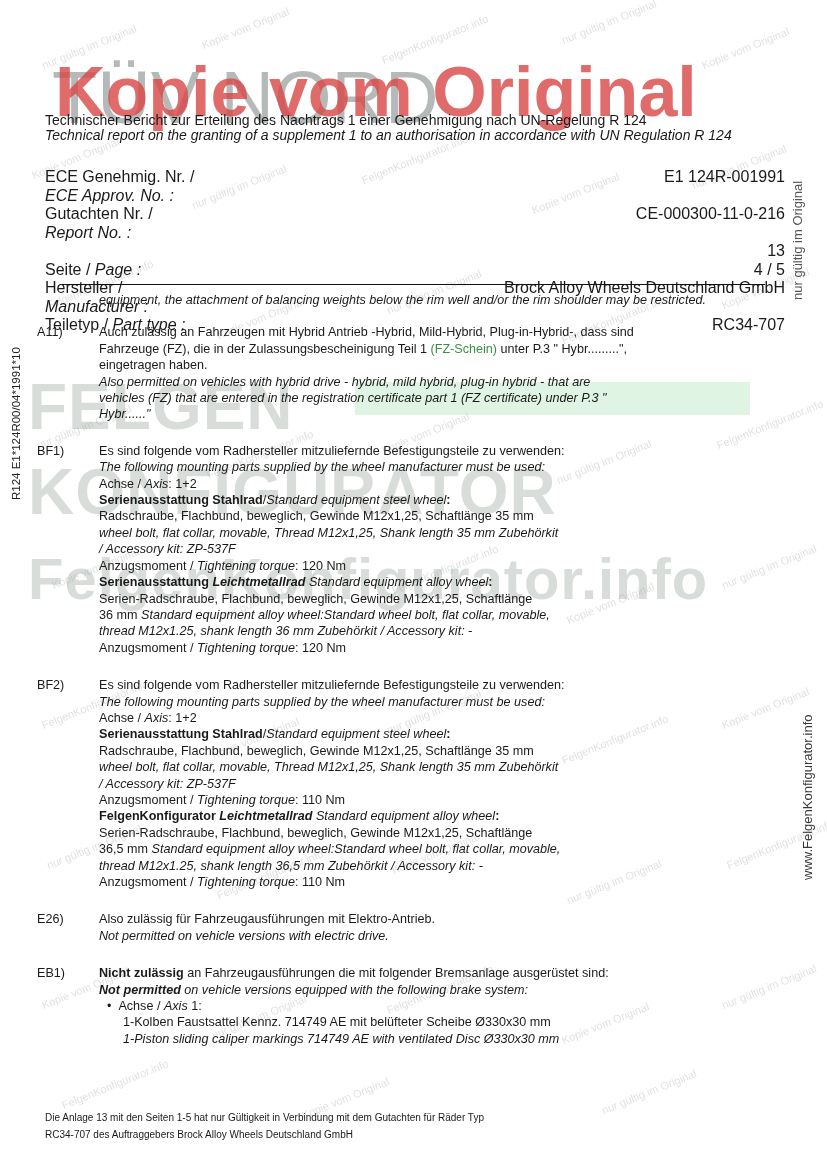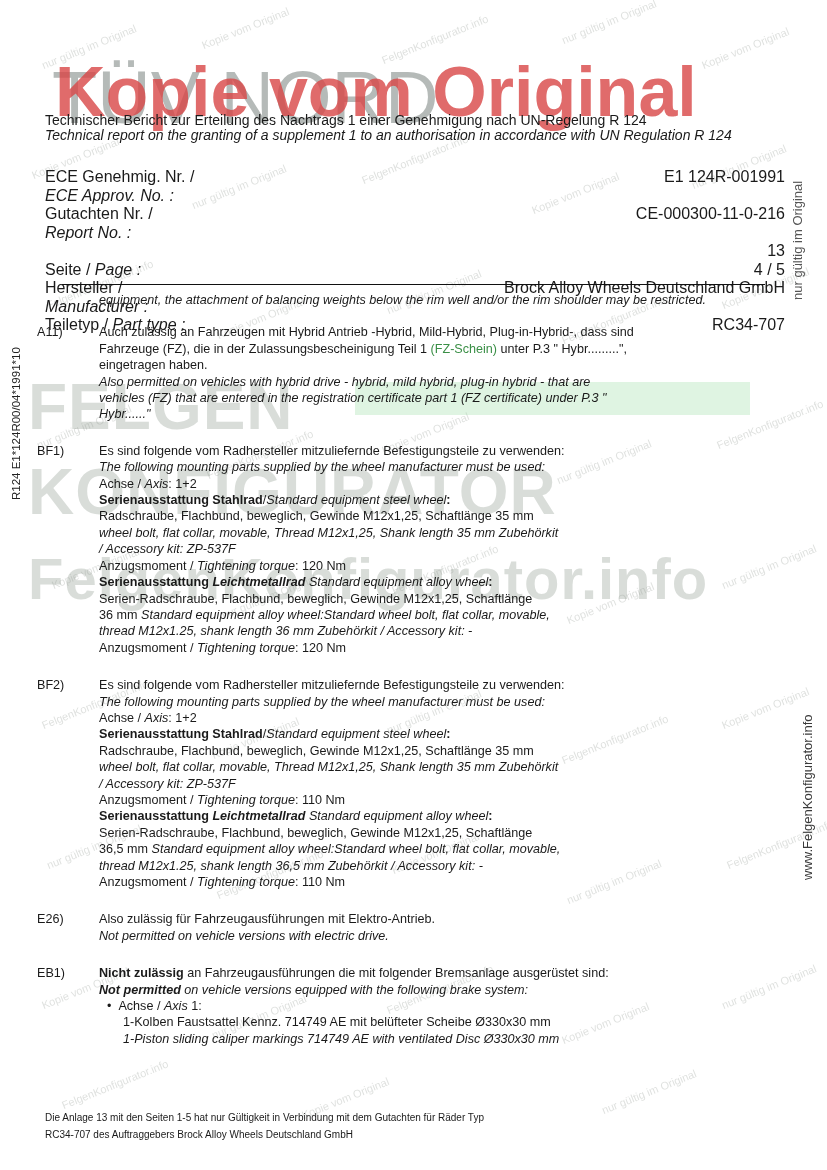--- a/index.html
+++ b/index.html
@@ -272,21 +272,21 @@
         <div class="tag">BF2)</div>
         <div class="txt">
           <p>Es sind folgende vom Radhersteller mitzuliefernde Befestigungsteile zu verwenden:</p>
           <p class="it">The following mounting parts supplied by the wheel manufacturer must be used:</p>
           <p>Achse / <span class="it">Axis</span>: 1+2</p>
           <p><span class="bd">Serienausstattung Stahlrad</span>/<span class="it">Standard equipment steel wheel</span><span class="bd">:</span></p>
           <p>Radschraube, Flachbund, beweglich, Gewinde M12x1,25, Schaftlänge 35 mm</p>
           <p class="it">wheel bolt, flat collar, movable, Thread M12x1,25, Shank length 35 mm Zubehörkit</p>
           <p class="it">/ Accessory kit: ZP-537F</p>
           <p>Anzugsmoment / <span class="it">Tightening torque</span>: 110 Nm</p>
-          <p><span class="bd">Serienausstattung </span><span class="bdi">Leichtmetallrad</span> <span class="it">Standard equipment alloy wheel</span><span class="bd">:</span></p>
+          <p><span class="bd">FelgenKonfigurator </span><span class="bdi">Leichtmetallrad</span> <span class="it">Standard equipment alloy wheel</span><span class="bd">:</span></p>
           <p>Serien-Radschraube, Flachbund, beweglich, Gewinde M12x1,25, Schaftlänge</p>
           <p>36,5 mm <span class="it">Standard equipment alloy wheel:Standard wheel bolt, flat collar, movable,</span></p>
           <p class="it">thread M12x1.25, shank length 36,5 mm Zubehörkit / Accessory kit: -</p>
           <p>Anzugsmoment / <span class="it">Tightening torque</span>: 110 Nm</p>
         </div>
       </div>
 
       <div style="height:10px;"></div>
 
       <div class="blk">

